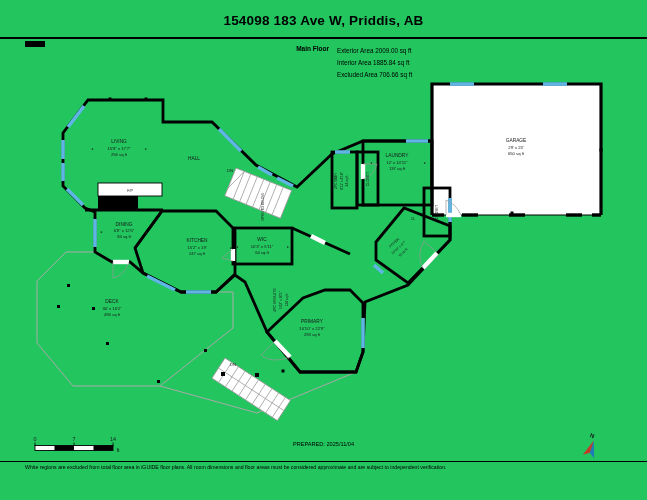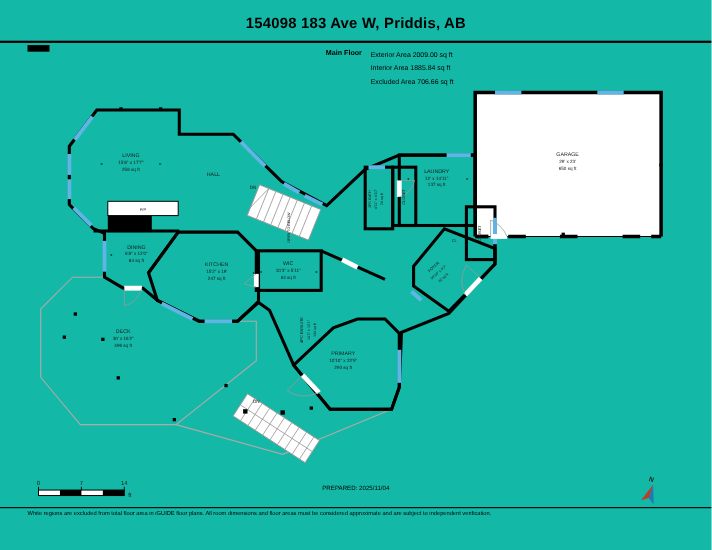--- a/index.html
+++ b/index.html
@@ -1,16 +1,16 @@
 <!DOCTYPE html>
 <html><head>
 <meta charset="utf-8">
 <style>
   html,body{margin:0;padding:0;background:#fff;font-family:"Liberation Sans",sans-serif;}
-  .page{position:relative;width:647px;height:500px;background:#14b8a6;overflow:hidden;}
+  .page{position:relative;width:647px;height:500px;background:#22c55e;overflow:hidden;}
   .title{position:absolute;top:13px;left:0;width:100%;text-align:center;
          font-size:13.5px;font-weight:bold;color:#000;letter-spacing:.2px;}
   .rule{position:absolute;top:37px;left:0;width:647px;height:2px;background:#000;}
   .corner-box{position:absolute;top:41px;left:25px;width:20px;height:6px;background:#000;}
   .floor-label{position:absolute;top:45px;right:318px;font-size:6.5px;font-weight:bold;color:#000;}
   .stat-lines{position:absolute;top:45px;left:337px;font-size:6.3px;color:#000;line-height:11.8px;}
   .prepared{position:absolute;top:441px;left:0;width:100%;text-align:center;font-size:5.6px;color:#000;}
   .footer-rule{position:absolute;top:461px;left:0;width:647px;height:1px;background:#000;}
   .disclaimer{position:absolute;top:464px;left:25px;width:605px;font-size:5.2px;color:#000;}
   svg.plan{position:absolute;top:0;left:0;}

